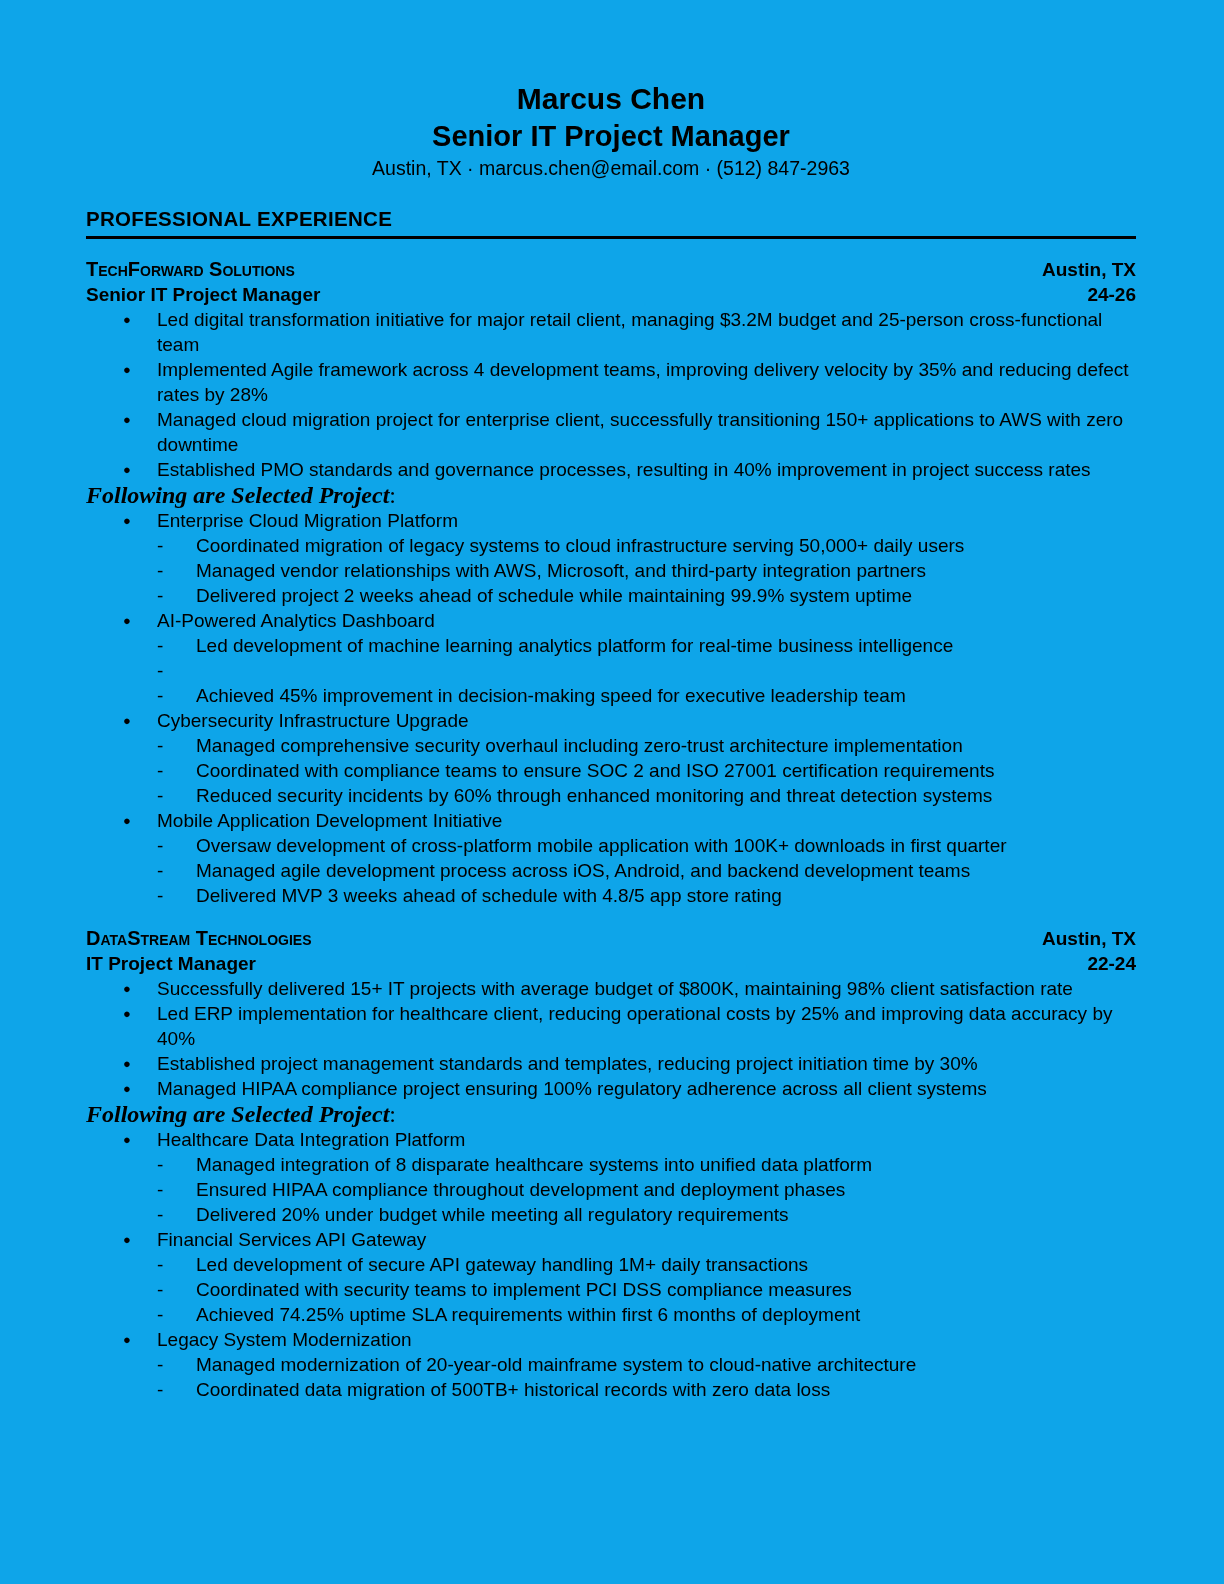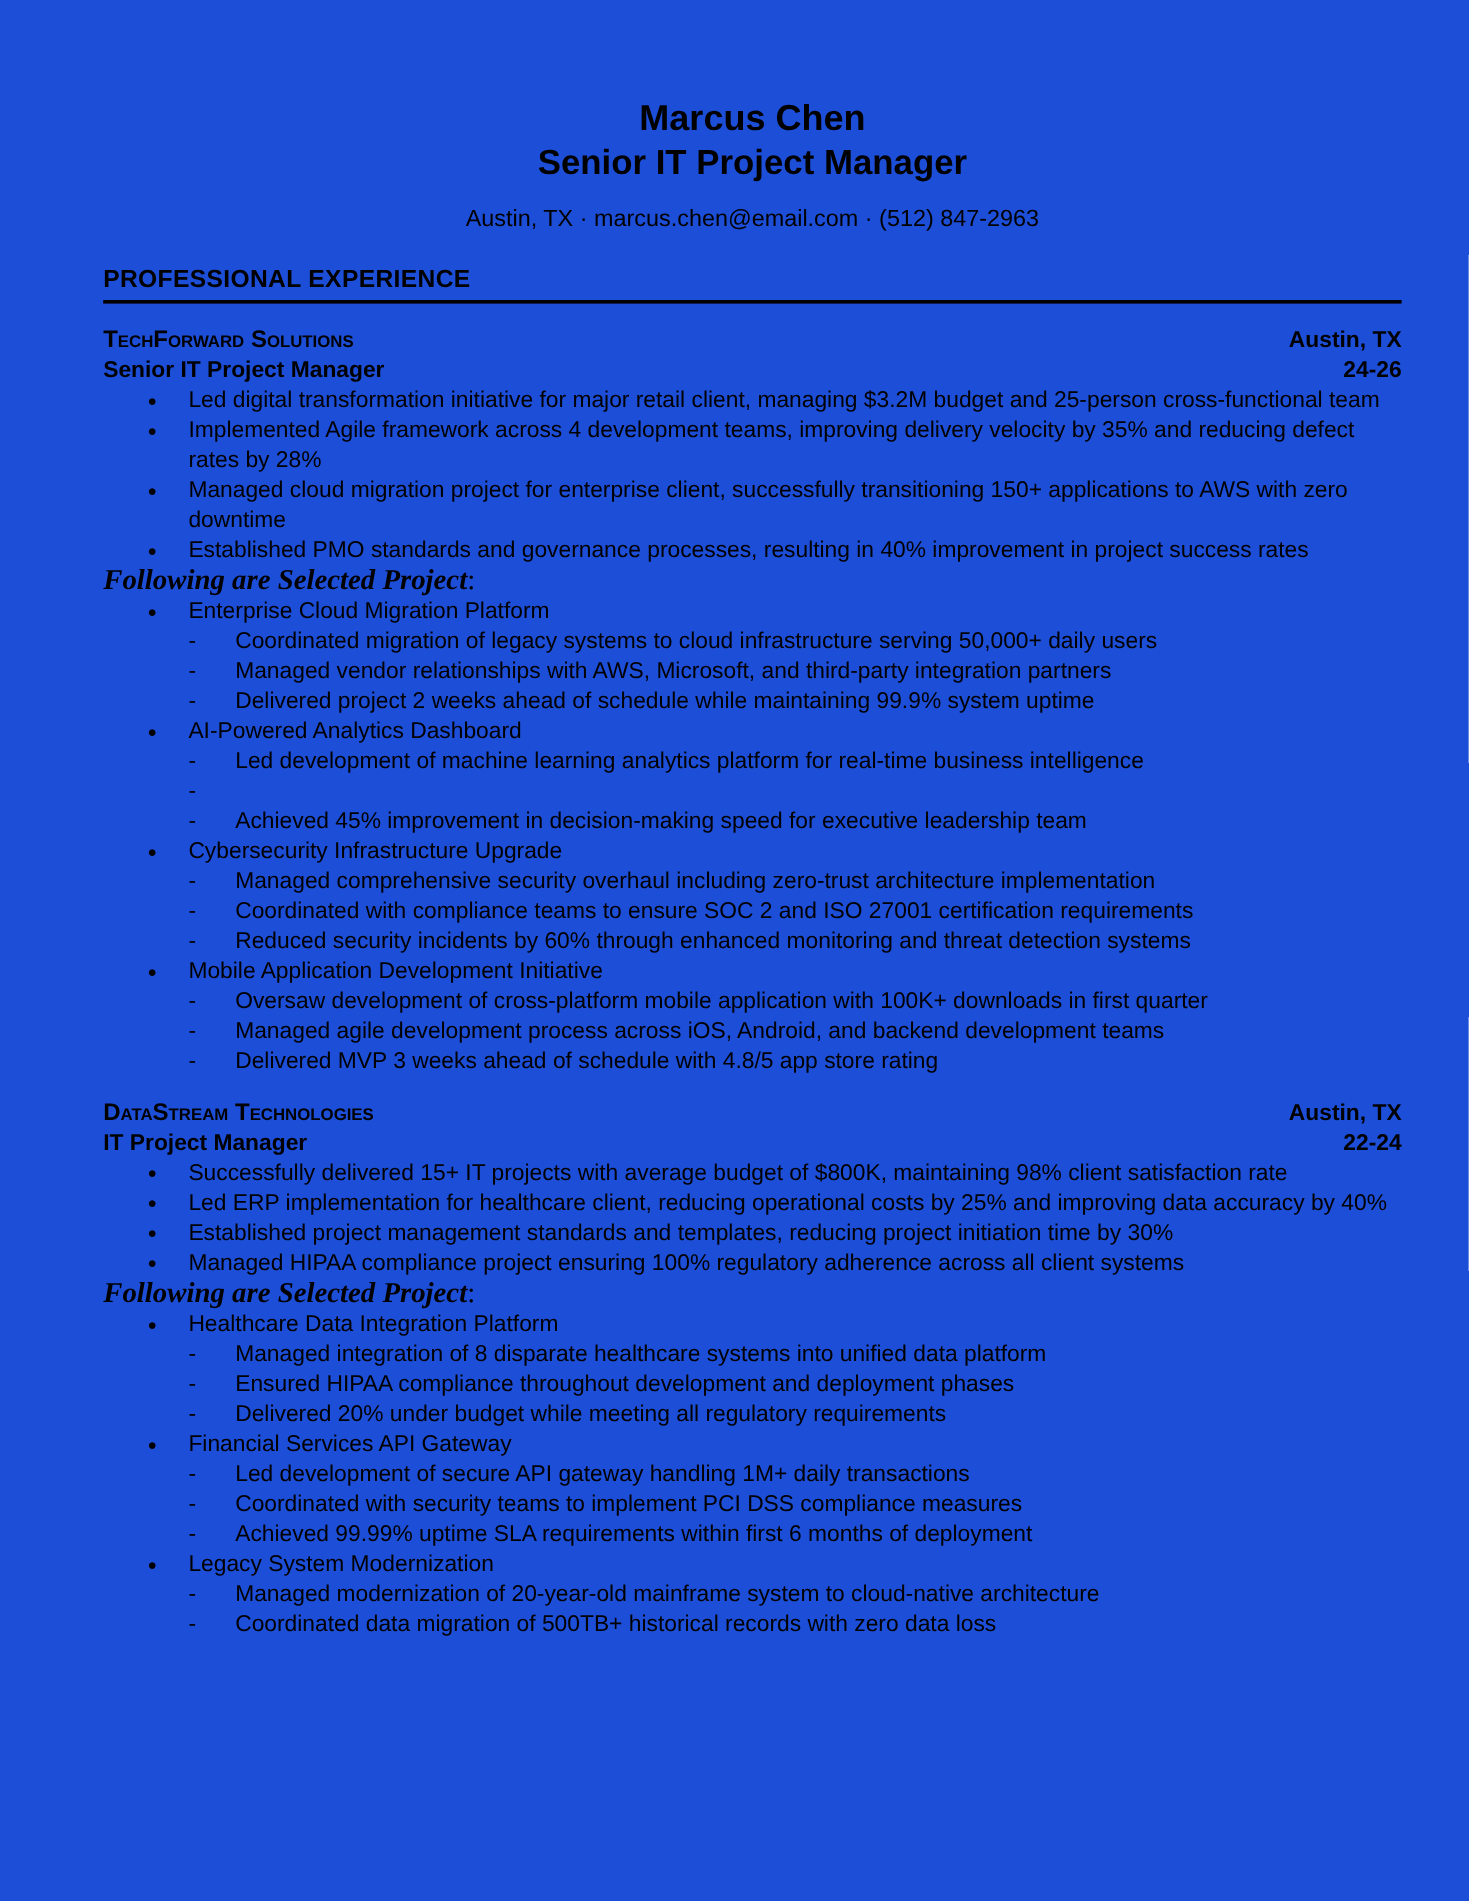--- a/index.html
+++ b/index.html
@@ -7,39 +7,39 @@
     padding: 0;
     background: #ffffff;
     color: #000000;
     font-family: "Liberation Sans", sans-serif;
   }
   .page {
     position: relative;
     width: 1224px;
     height: 1584px;
     box-sizing: border-box;
-    padding: 80px 56px 40px 86px;
-    background: #1d4ed8;
+    padding: 80px 88px 40px 86px;
+    background: #0ea5e9;
     overflow: hidden;
   }
   .doc-header { text-align: center; }
   .name {
     font-size: 30px;
     font-weight: bold;
     line-height: 38px;
   }
   .headline {
     font-size: 29px;
     font-weight: bold;
     line-height: 37px;
   }
   .contact {
     font-size: 19.5px;
     line-height: 26px;
-    margin-top: 14px;
+    margin-top: 0;
   }
   .section-heading {
     margin-top: 26px;
     font-size: 20.5px;
     font-weight: bold;
     letter-spacing: 0.3px;
     padding-bottom: 5px;
     border-bottom: 3px solid #000000;
     margin-bottom: 5px;
   }
@@ -239,21 +239,21 @@
         <div class="b2">
           <span class="m2">-</span>
           <span class="btext">Led development of secure API gateway handling 1M+ daily transactions</span>
         </div>
         <div class="b2">
           <span class="m2">-</span>
           <span class="btext">Coordinated with security teams to implement PCI DSS compliance measures</span>
         </div>
         <div class="b2">
           <span class="m2">-</span>
-          <span class="btext">Achieved 99.99% uptime SLA requirements within first 6 months of deployment</span>
+          <span class="btext">Achieved 74.25% uptime SLA requirements within first 6 months of deployment</span>
         </div>
         <div class="b1">
           <span class="m1">●</span>
           <span class="btext">Legacy System Modernization</span>
         </div>
         <div class="b2">
           <span class="m2">-</span>
           <span class="btext">Managed modernization of 20-year-old mainframe system to cloud-native architecture</span>
         </div>
         <div class="b2">

